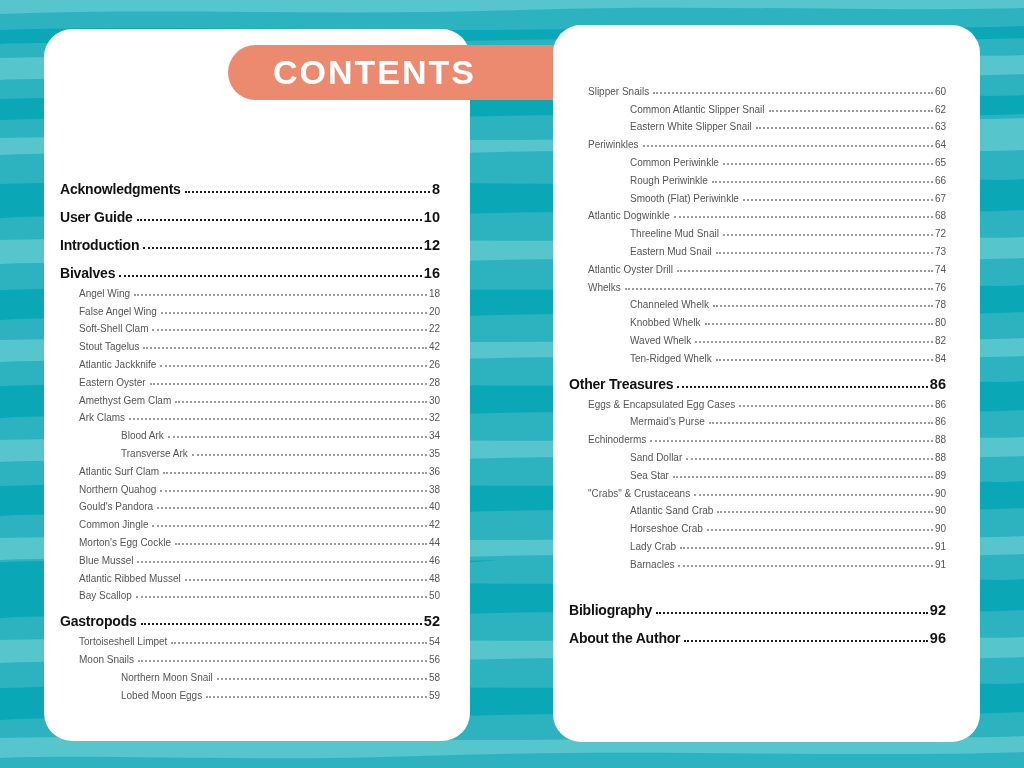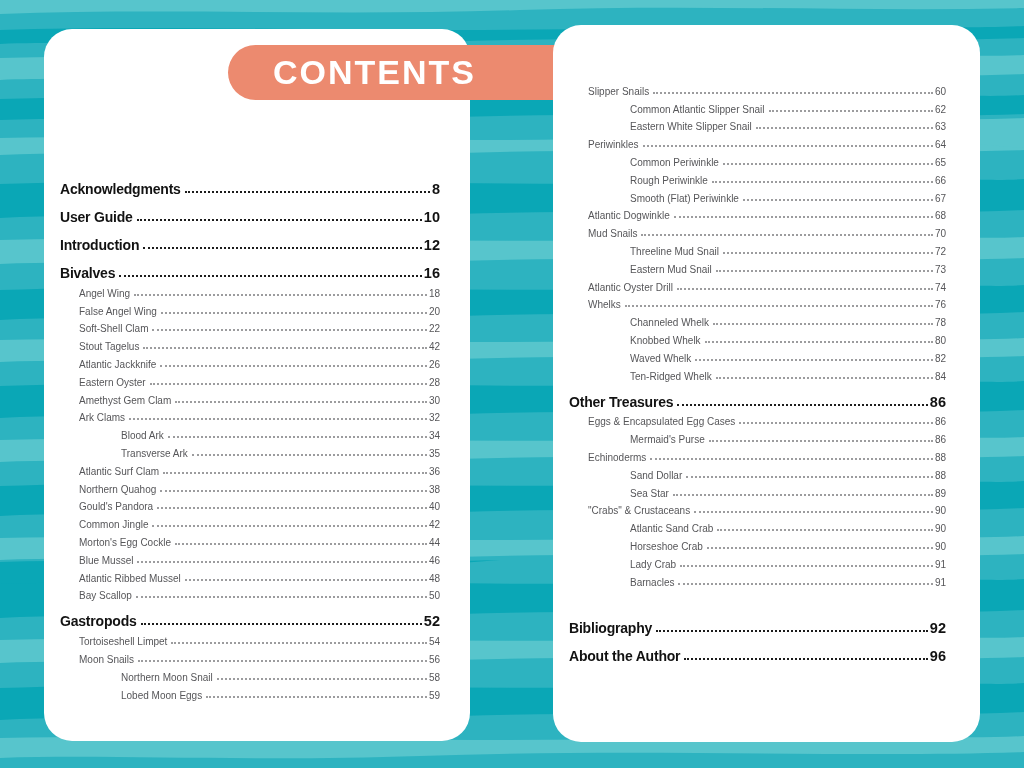--- a/index.html
+++ b/index.html
@@ -245,25 +245,20 @@
       <div class="row subsub">
         <span class="label">Smooth (Flat) Periwinkle</span>
         <span class="leader"></span>
         <span class="num">67</span>
       </div>
       <div class="row sub">
         <span class="label">Atlantic Dogwinkle</span>
         <span class="leader"></span>
         <span class="num">68</span>
       </div>
-      <div class="row sub">
-        <span class="label">Mud Snails</span>
-        <span class="leader"></span>
-        <span class="num">70</span>
-      </div>
       <div class="row subsub">
         <span class="label">Threeline Mud Snail</span>
         <span class="leader"></span>
         <span class="num">72</span>
       </div>
       <div class="row subsub">
         <span class="label">Eastern Mud Snail</span>
         <span class="leader"></span>
         <span class="num">73</span>
       </div>

